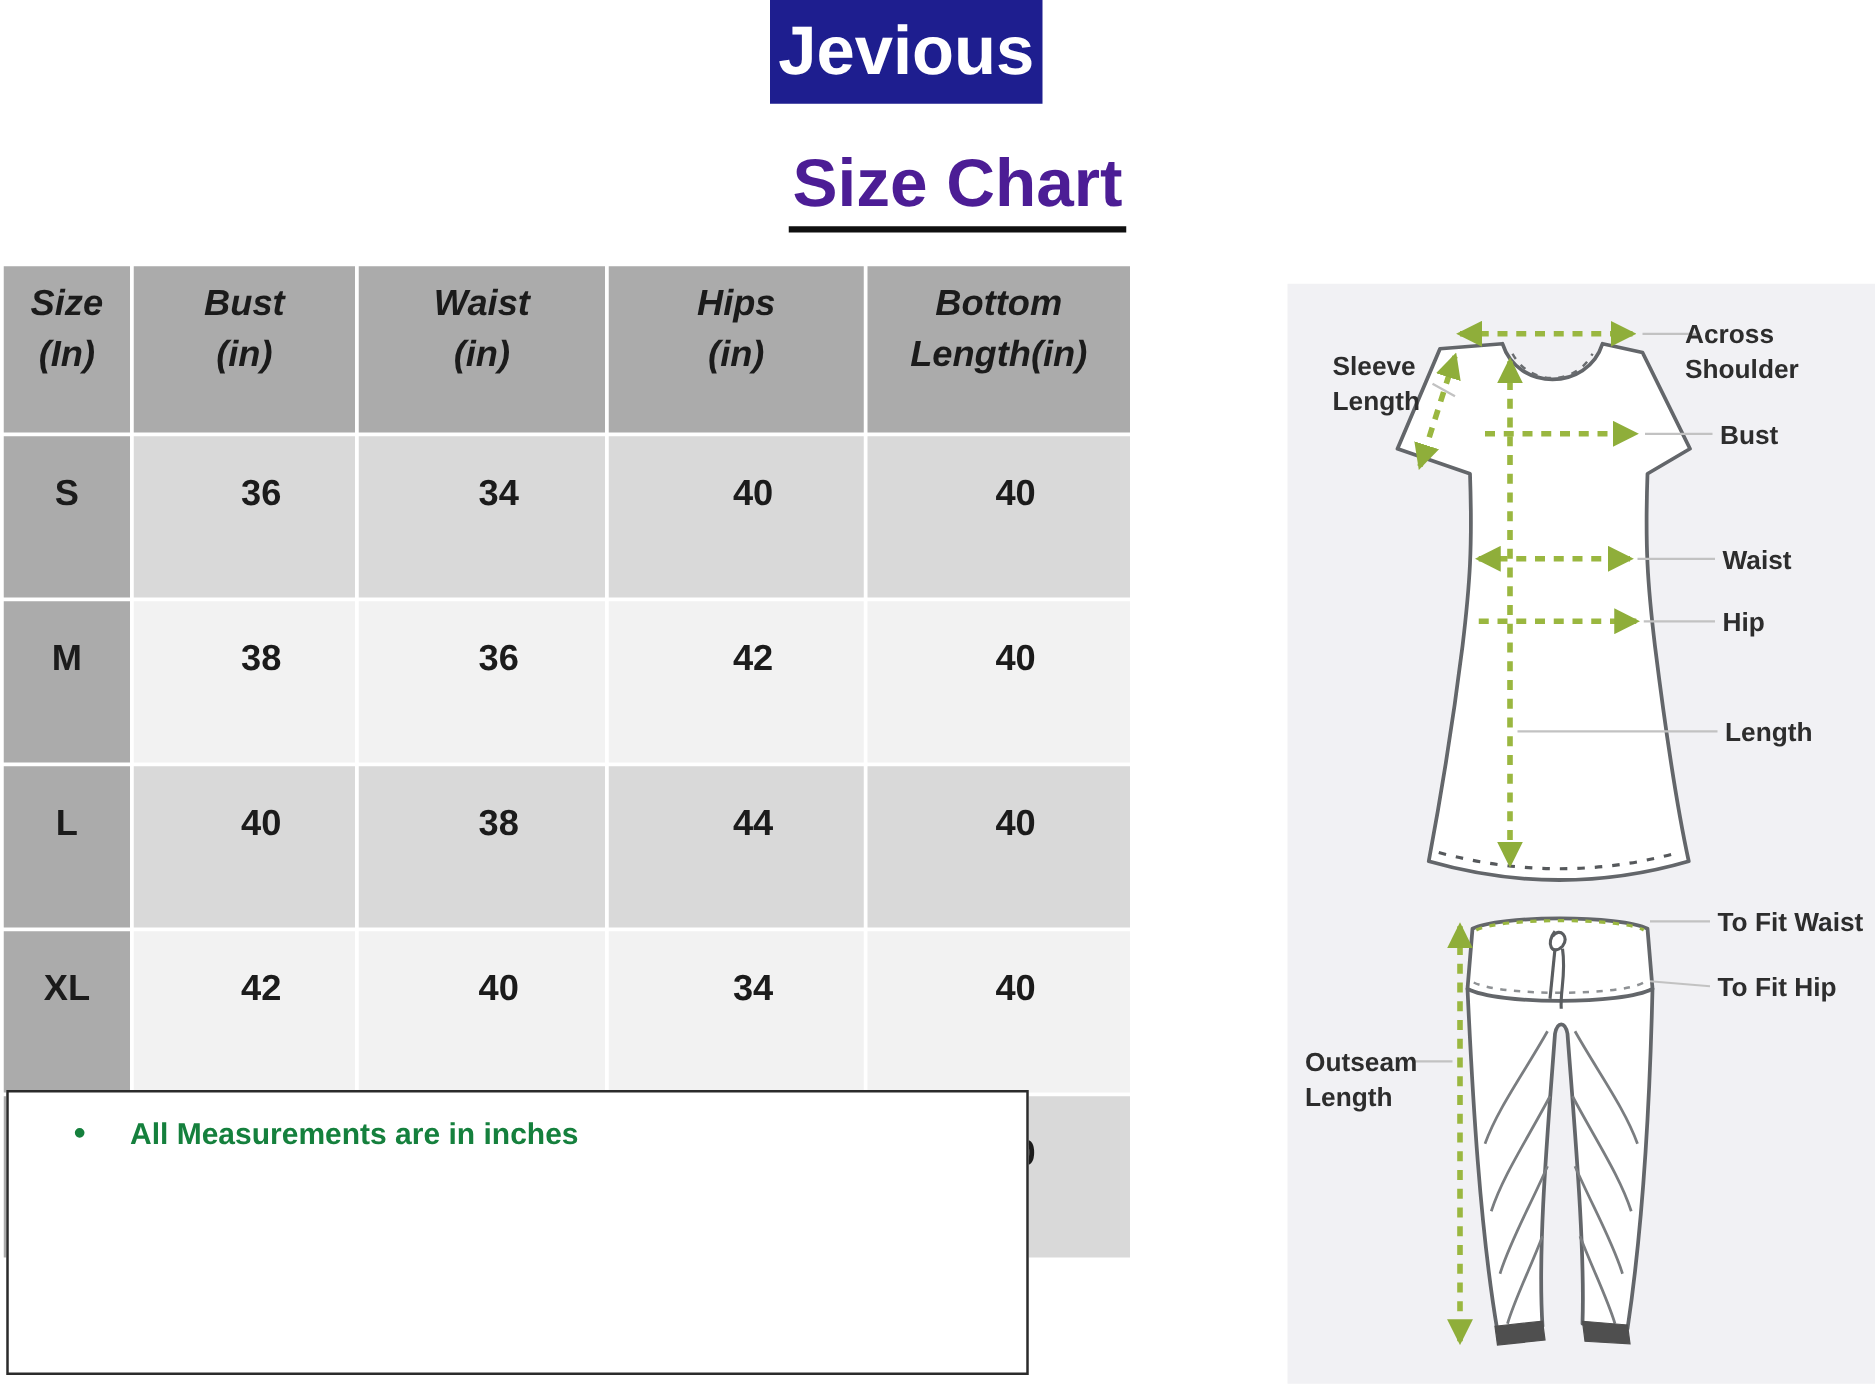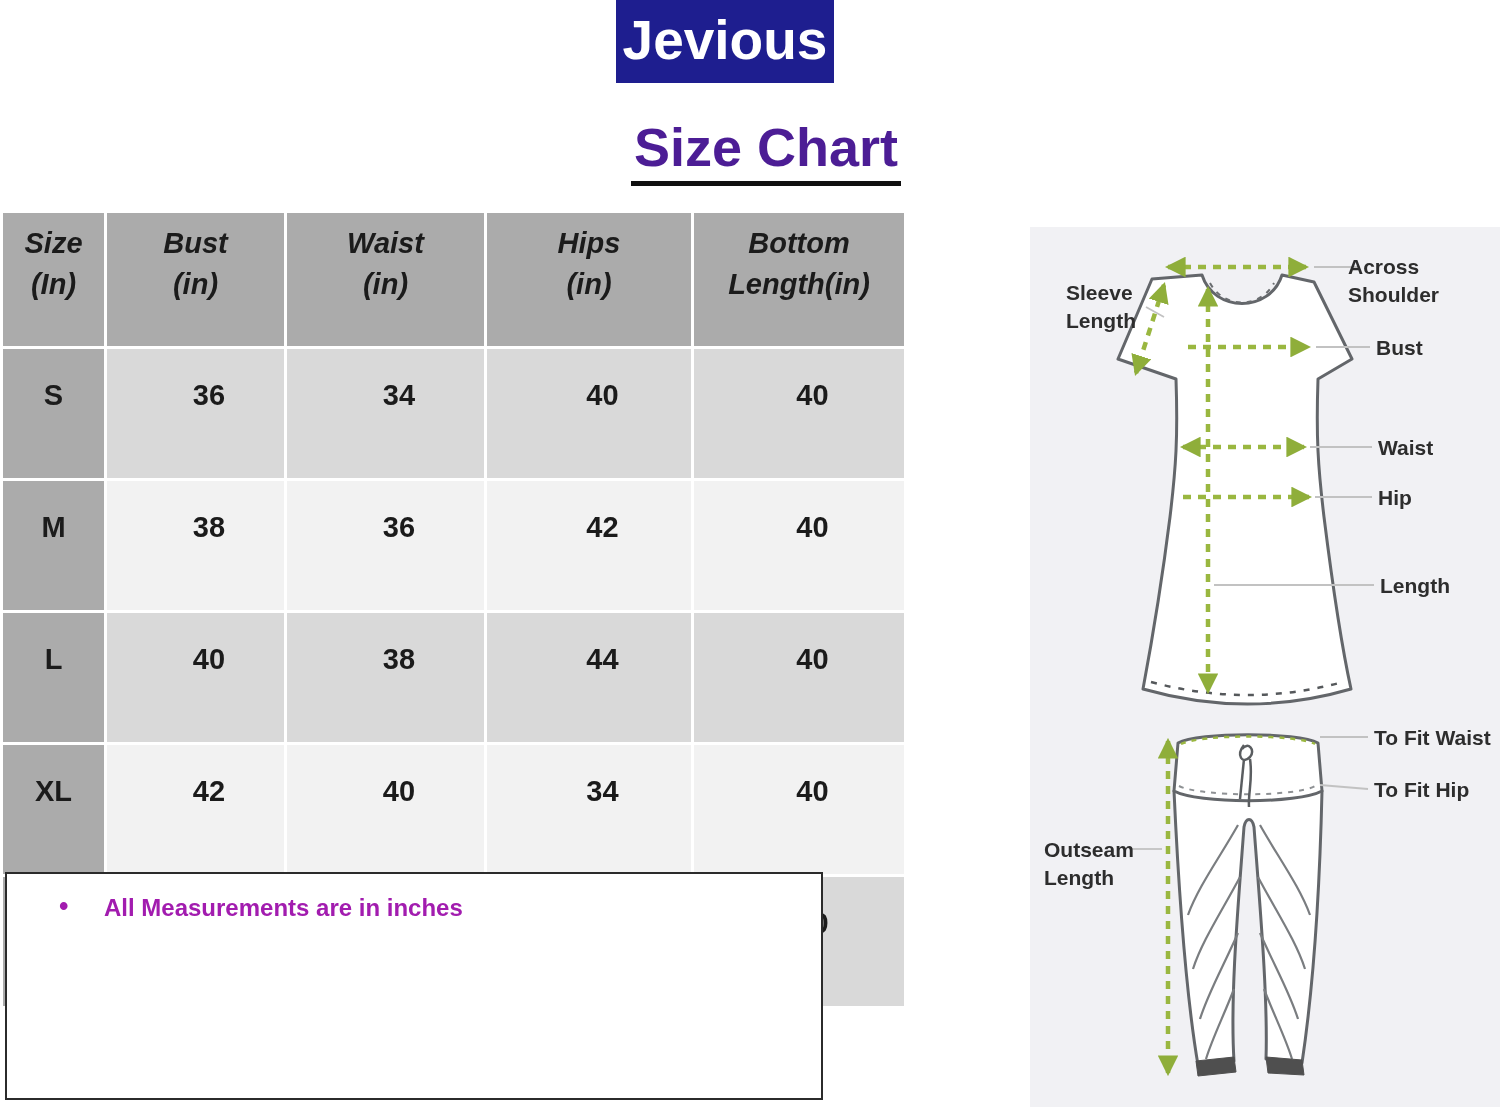--- a/index.html
+++ b/index.html
@@ -42,21 +42,21 @@
   .c0{width:101px}.c1{width:177px}.c2{width:197px}.c3{width:204px}.c4{width:210px}
 
   
   .notes {
     position:absolute; left:5px; top:872px; width:818px; height:228px;
     border:2px solid #2b2b2b; box-sizing:border-box; background:#ffffff;
   }
   .notes ul { margin:16px 0 0 0; padding-left:52px; list-style:none; }
   .notes li {
     position:relative; padding-left:45px; max-width:705px;
-    font-size:24px; font-weight:bold; color:#a21caf; line-height:35px;
+    font-size:24px; font-weight:bold; color:#15803d; line-height:35px;
     margin-bottom:3px;
   }
   .notes li::before { content:"\2022"; position:absolute; left:0; top:-1px; font-size:27px; }
 
   
   .diagram {
     position:absolute; left:1030px; top:195px; width:470px; height:880px;
     background:#f1f1f4;
     margin-top:32px;
   }

